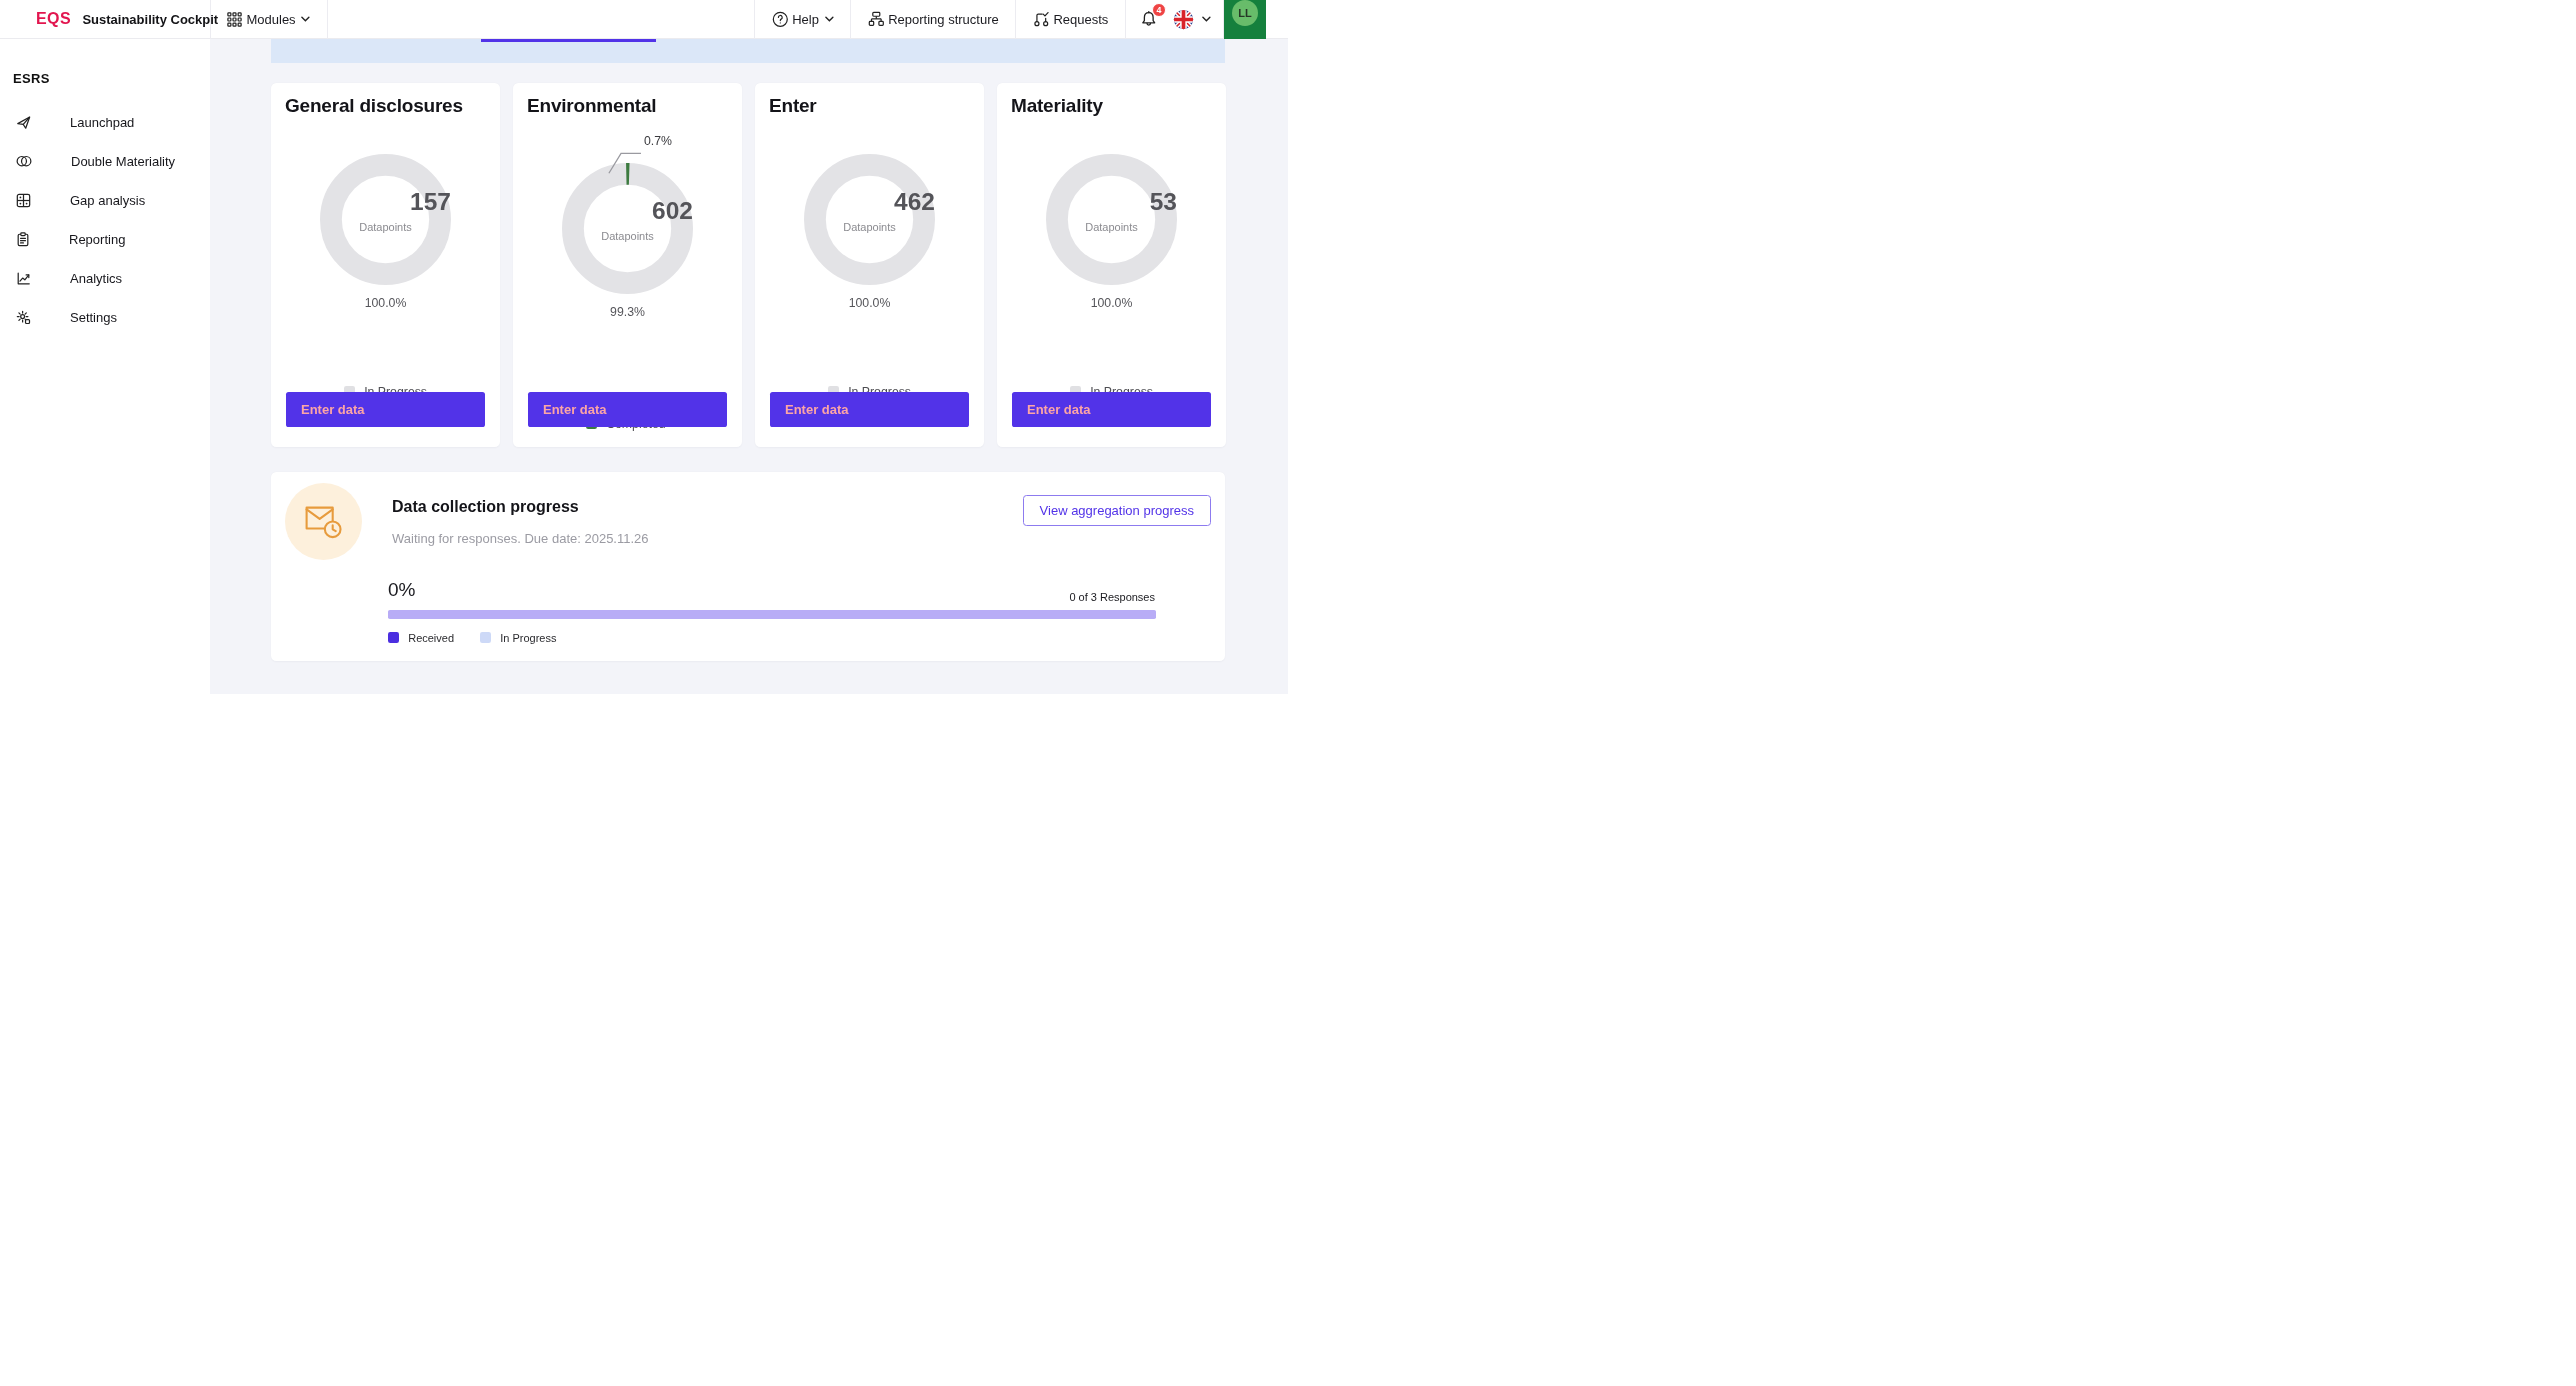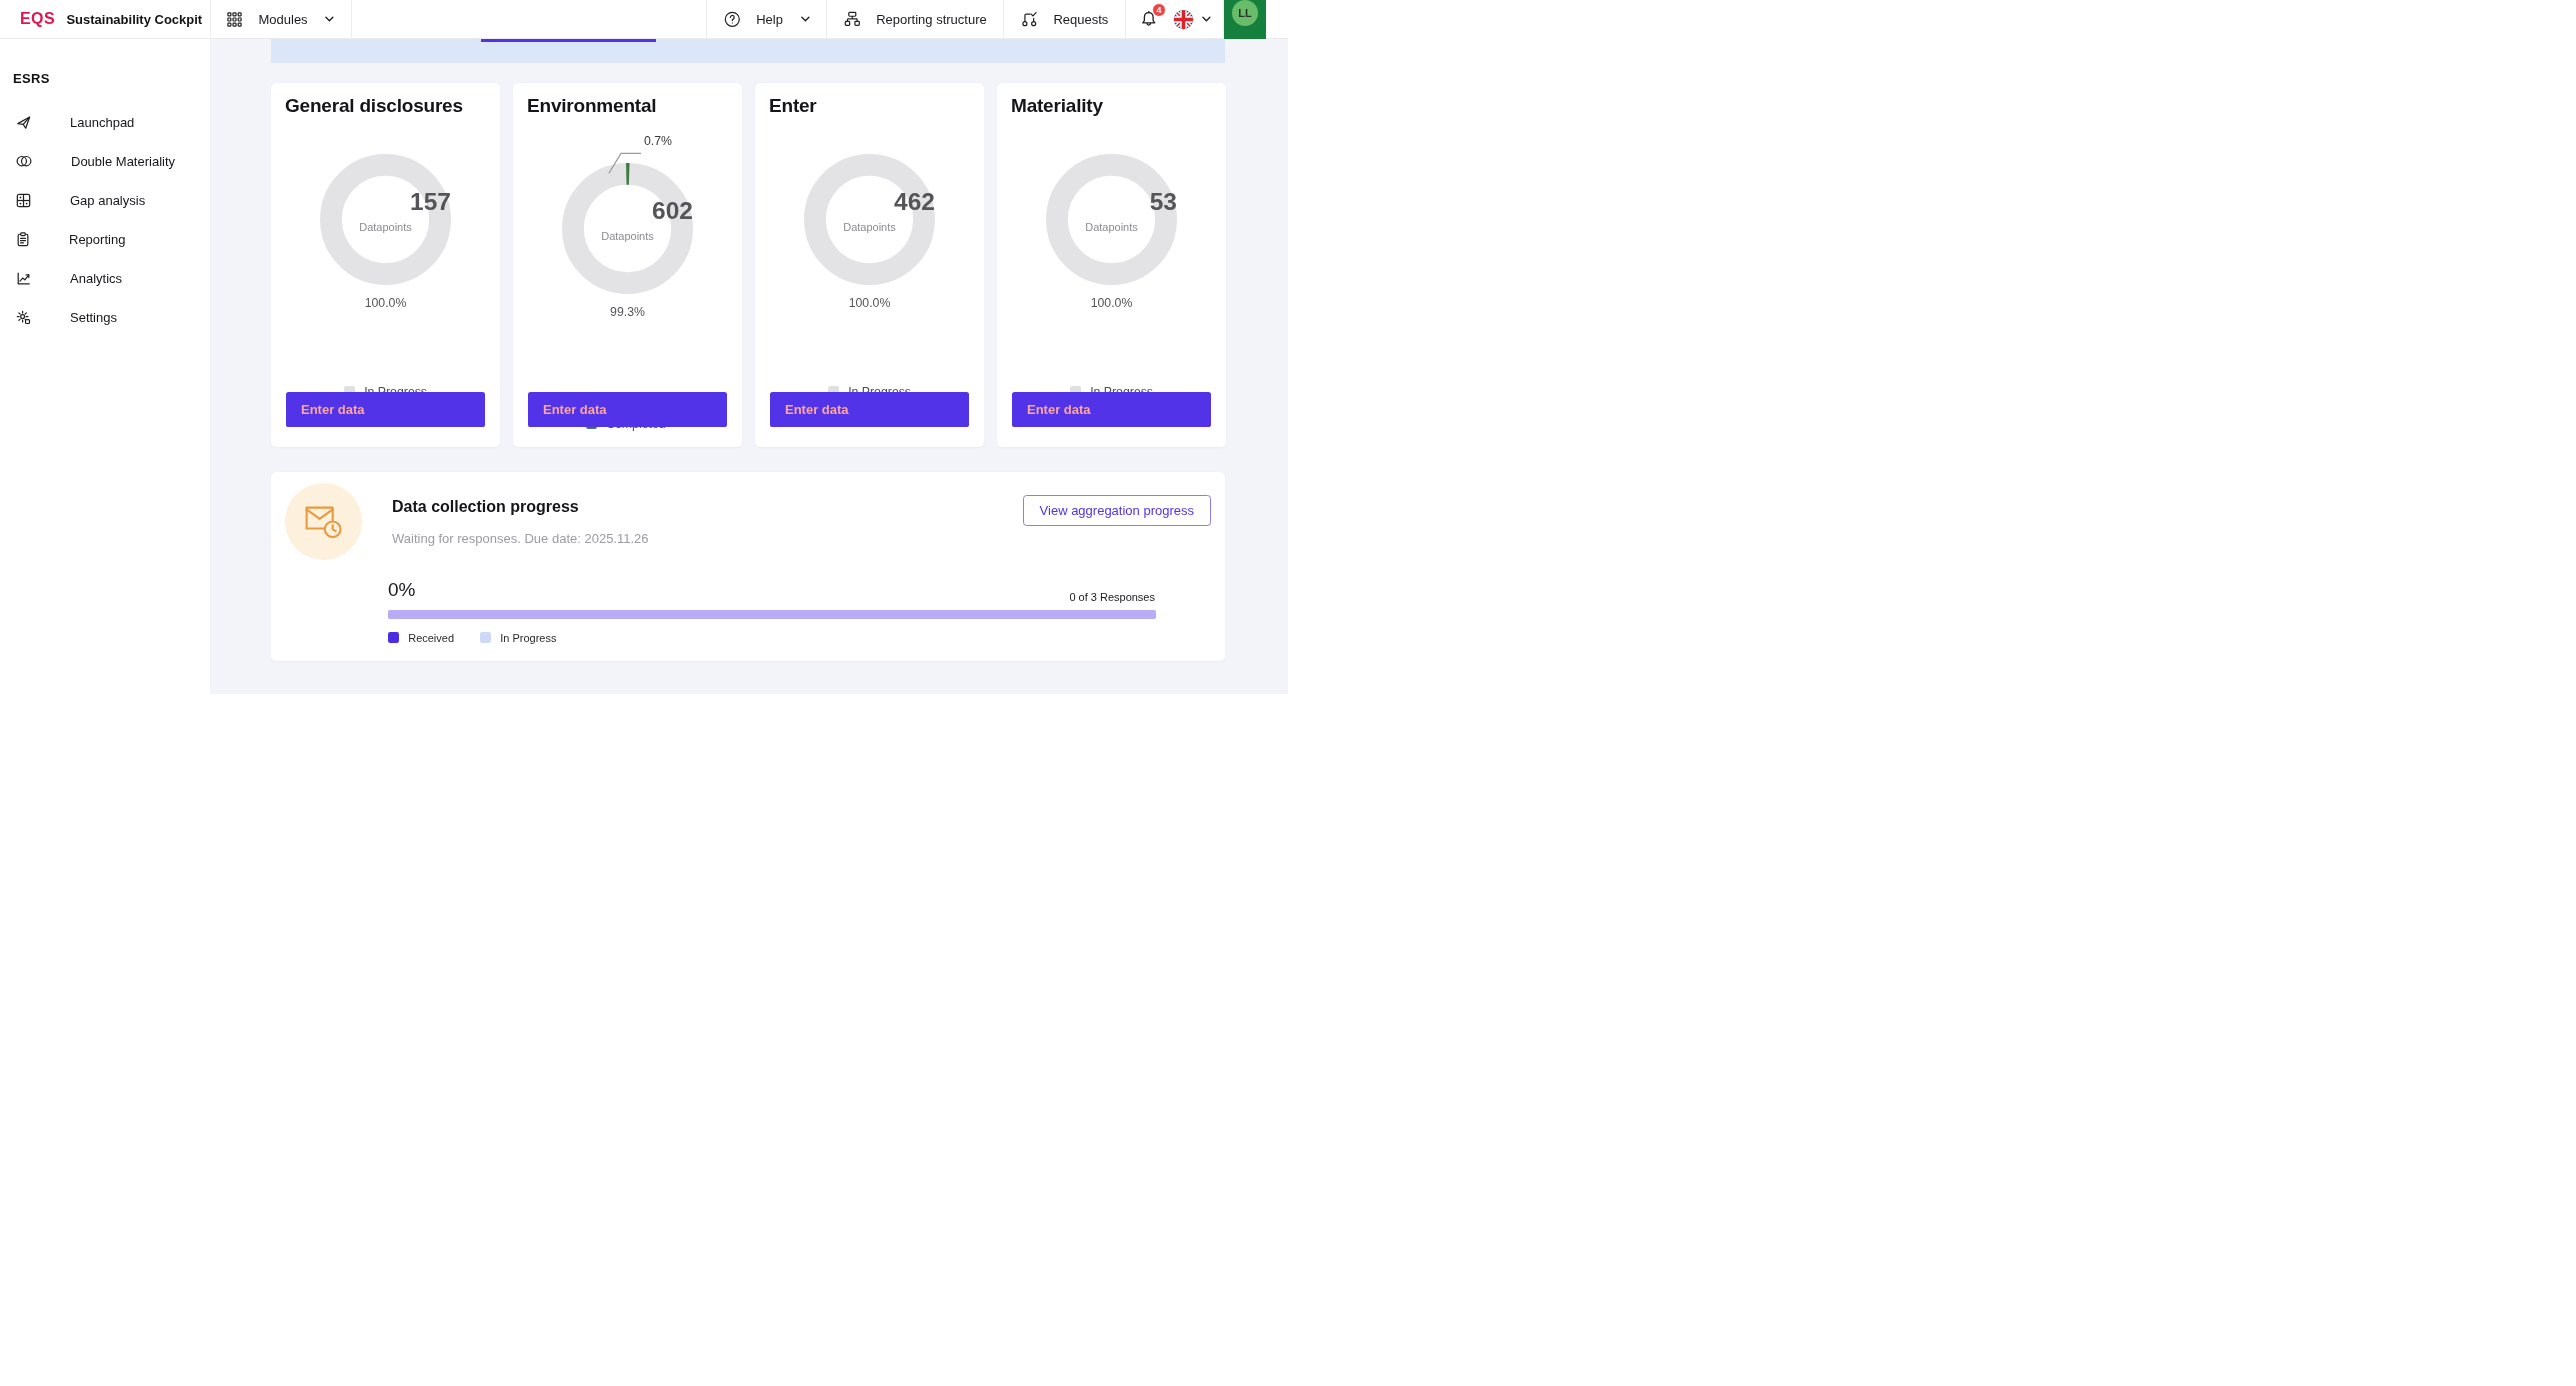--- a/index.html
+++ b/index.html
@@ -10,25 +10,25 @@
     --page-bg:#f3f4f9; --bar-track:#b8acf6; --received:#4b2ee0; --inprog-light:#cdd9f7;
     --badge-red:#ef4444; --avatar-green:#68bc6a; --logo-pink:#e2164f;
     --orange:#e79b3d; --orange-bg:#fdf0dc; --legend-gray:#e0e0e3;
   }
   svg{display:block}
   .clickable{cursor:pointer}
 
   
   header{position:absolute;left:0;top:0;width:1288px;height:39px;background:#fff;
     border-bottom:0.9px solid #ebebef;display:flex;align-items:center;z-index:5}
-  .tb-brand{width:210px;height:39px;display:flex;align-items:center;padding-left:20px;flex:0 0 auto}
+  .tb-brand{width:210px;height:39px;display:flex;align-items:center;padding-left:36px;flex:0 0 auto}
   .logo{font-size:16px;font-weight:800;color:var(--logo-pink);letter-spacing:0.4px;margin-right:11.4px}
   .app-title{font-size:13px;font-weight:700;color:#131316;white-space:nowrap}
   .tb-divider{width:0.9px;height:39px;background:#ececf1;flex:0 0 auto}
-  .tb-item{height:39px;display:flex;align-items:center;gap:16px;padding:0 16.6px;
+  .tb-item{height:39px;display:flex;align-items:center;gap:4px;padding:0 16.6px;
     font-size:13px;font-weight:500;color:#1b1b20;white-space:nowrap}
   .tb-item svg{flex:0 0 auto}
   .tb-spacer{flex:1 1 auto}
   .chev{margin-left:1.8px}
   .bell-wrap{position:relative;height:39px;display:flex;align-items:center;padding:0 10.5px 0 14px}
   .badge{position:absolute;top:3.5px;right:1.8px;min-width:14px;height:14px;border-radius:7px;
     background:var(--badge-red);color:#fff;font-size:8.8px;font-weight:700;display:flex;
     align-items:center;justify-content:center;border:1.8px solid #fff;padding:0 2.6px}
   .flag-wrap{height:39px;display:flex;align-items:center;gap:6.1px;padding:0 12.3px 0 5.3px}
   .avatar-cell{width:42px;height:39px;background:#15803d;display:flex;align-items:flex-start;

